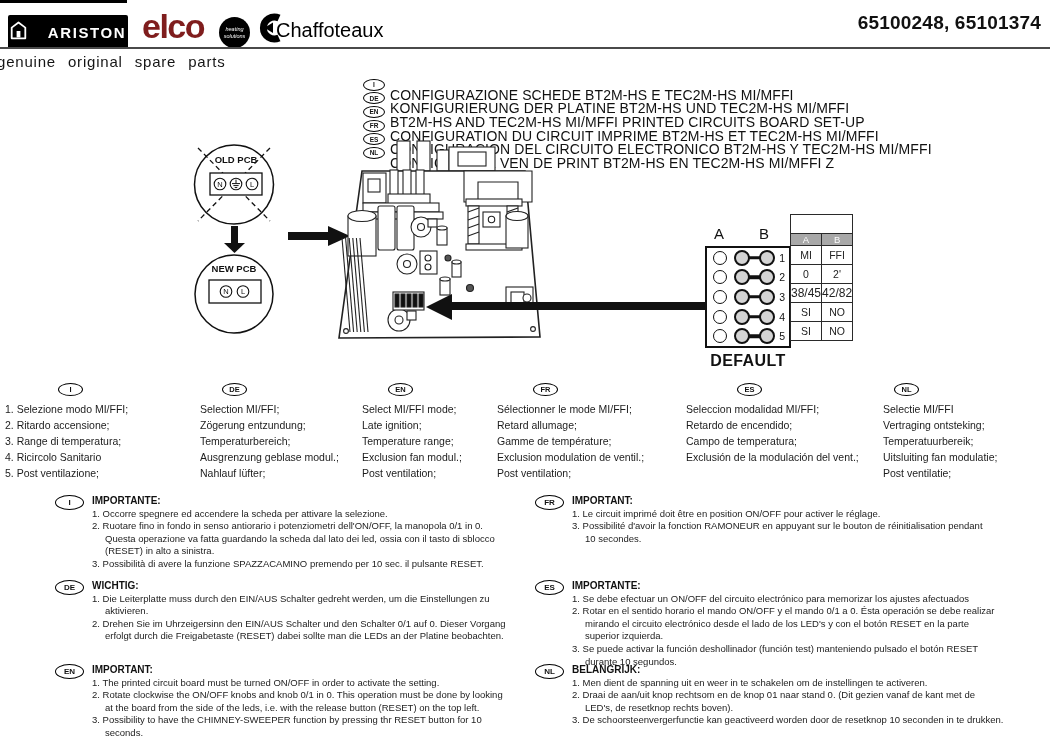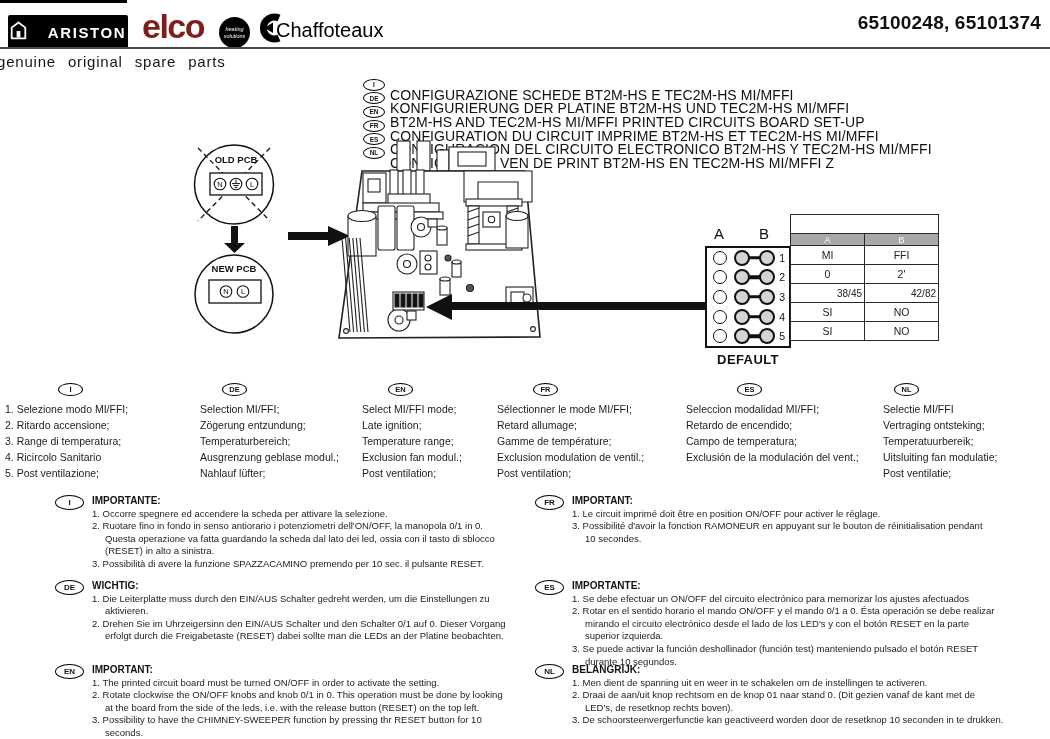--- a/index.html
+++ b/index.html
@@ -39,29 +39,29 @@
   #jumper-box{left:705px;top:246px;width:86px;height:102px;border:2px solid #111;
     box-sizing:border-box;display:flex;flex-direction:column;background:#fff;}
   .j-row{flex:1;position:relative;}
   .j-a{position:absolute;left:6px;top:50%;transform:translateY(-50%);width:12px;height:12px;
     border:1.5px solid #111;border-radius:50%;background:#fff;}
   .j-bar{position:absolute;left:33px;top:50%;transform:translateY(-50%);width:30px;height:3.5px;background:#111;}
   .j-b1,.j-b2{position:absolute;top:50%;transform:translateY(-50%);width:12px;height:12px;
     border:2px solid #111;border-radius:50%;background:#d4d4d4;}
   .j-b1{left:27px;} .j-b2{left:52px;}
   .j-num{position:absolute;right:4px;top:50%;transform:translateY(-50%);font-size:10.5px;}
-  #default-label{left:705px;top:352px;width:86px;text-align:center;font-size:13px;font-weight:600;letter-spacing:0.4px;}
+  #default-label{left:705px;top:352px;width:86px;text-align:center;font-size:16px;font-weight:600;letter-spacing:0.4px;}
 
   
   #settings-table{left:790px;top:214px;border-collapse:collapse;background:#fff;}
   #settings-table td{border:1.3px solid #2a2a2a;width:29px;height:18px;text-align:center;
     font-size:10.5px;padding:0;color:#222;}
   #settings-table tr.t-empty td{height:18px;}
   #settings-table tr.t-head td{background:#a8a8a8;color:#fcfcfc;font-size:9.5px;height:11px;}
-  #settings-table tr.t-small td{font-size:10px;padding-left:44px;}
+  #settings-table tr.t-small td{font-size:12px;}
 
   
   .leg{top:383px;}
   .leg-badge{width:23px;height:11px;border:1.2px solid #000;border-radius:50%;font-size:7.5px;
     font-weight:bold;display:flex;align-items:center;justify-content:center;margin-bottom:5px;}
   .leg-items div{font-size:10.5px;line-height:16px;white-space:nowrap;color:#1c1c1c;}
 
   
   .note{display:flex;gap:8px;align-items:flex-start;}
   .note-badge{width:27px;height:13px;border:1.3px solid #000;border-radius:50%;font-size:8px;

